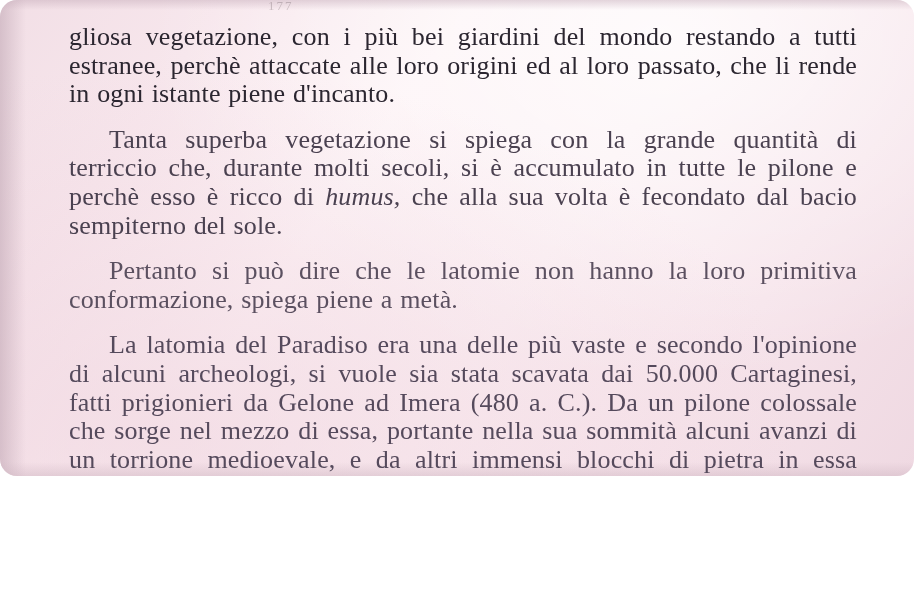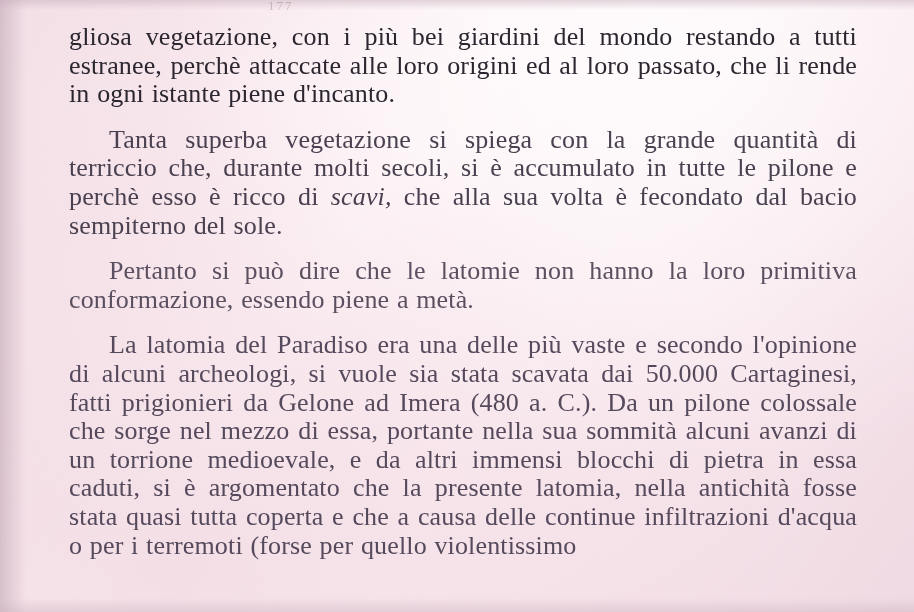--- a/index.html
+++ b/index.html
@@ -3,23 +3,24 @@
 <meta charset="utf-8">
 <style>
   html, body {
     margin: 0;
     padding: 0;
     background: #ffffff;
   }
   #page {
     position: relative;
     width: 914px;
-    height: 612px;
+    height: 476px;
     overflow: hidden;
     background: linear-gradient(125deg, #f2dfe6 0%, #f7e6ec 18%, #fdf2f5 38%, #fbeef2 58%, #f6e3ea 78%, #efd9e2 100%);
+    border-radius: 17px;
   }
   
   #page .tint-a {
     position: absolute;
     inset: 0;
     background: radial-gradient(ellipse at 72% 8%, rgba(255,255,255,0.75) 0%, rgba(255,255,255,0.0) 55%);
     pointer-events: none;
   }
   #page .tint-b {
     position: absolute;
@@ -101,21 +102,21 @@
   <div class="edge-left"></div>
   <div class="edge-top"></div>
   <div class="edge-bottom"></div>
 
   <div class="page-number">177</div>
 
   <div class="text-column">
 
     <p class="para">gliosa vegetazione, con i più bei giardini del mondo restando a tutti estranee, perchè attaccate alle loro origini ed al loro passato, che li rende in ogni istante piene d'incanto.</p>
 
-    <p class="para indent fade-1"><span>Tanta superba vegetazione si spiega con la grande quantità di terriccio che, durante molti secoli, si è accumulato in tutte le pilone e perchè esso è ricco di </span><em class="italic">scavi,</em><span> che alla sua volta è fecondato dal bacio sempiterno del sole.</span></p>
+    <p class="para indent fade-1"><span>Tanta superba vegetazione si spiega con la grande quantità di terriccio che, durante molti secoli, si è accumulato in tutte le pilone e perchè esso è ricco di </span><em class="italic">humus,</em><span> che alla sua volta è fecondato dal bacio sempiterno del sole.</span></p>
 
 
-    <p class="para indent fade-2">Pertanto si può dire che le latomie non hanno la loro primitiva conformazione, essendo piene a metà.</p>
+    <p class="para indent fade-2">Pertanto si può dire che le latomie non hanno la loro primitiva conformazione, spiega piene a metà.</p>
 
     <p class="para indent fade-3">La latomia del Paradiso era una delle più vaste e secondo l'opinione di alcuni archeologi, si vuole sia stata scavata dai 50.000 Cartaginesi, fatti prigionieri da Gelone ad Imera (480 a. C.). Da un pilone colossale che sorge nel mezzo di essa, portante nella sua sommità alcuni avanzi di un torrione medioevale, e da altri immensi blocchi di pietra in essa caduti, si è argomentato che la presente latomia, nella antichità fosse stata quasi tutta coperta e che a causa delle continue infiltrazioni d'acqua o per i terremoti (forse per quello violentissimo</p>
 
   </div>
 </div>
 
 </body></html>

